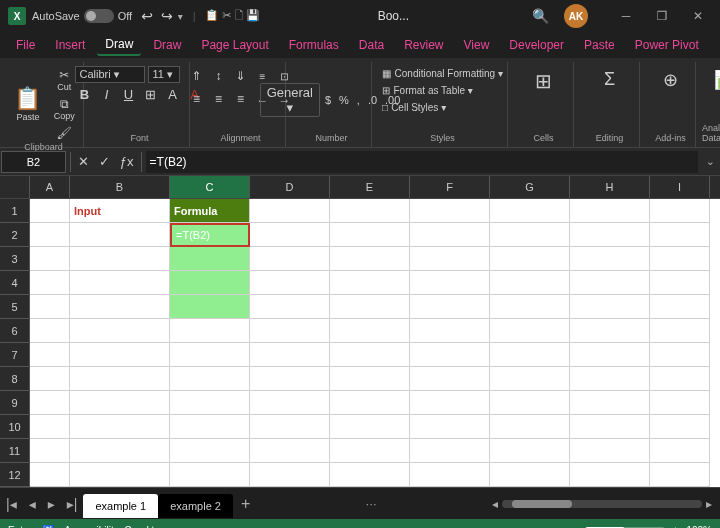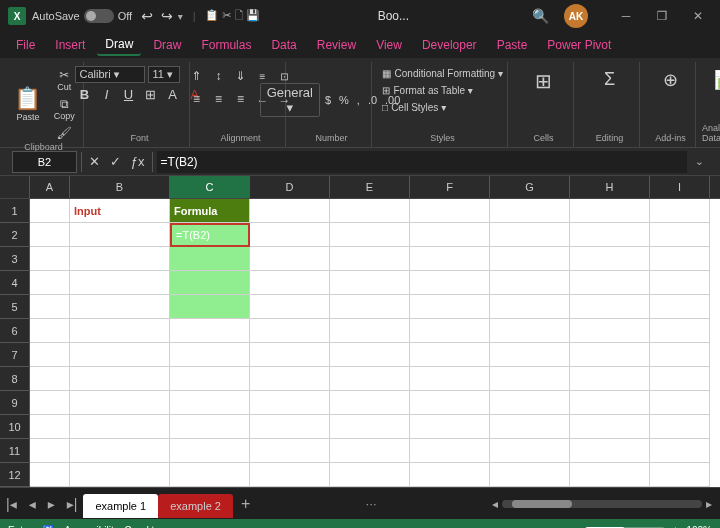--- a/index.html
+++ b/index.html
@@ -99,21 +99,21 @@
     .styles-group-btns { display: flex; flex-direction: column; gap: 2px; }
     .styles-btn { display: flex; align-items: center; gap: 3px; padding: 2px 5px; cursor: pointer; border-radius: 2px; color: #ccc; font-size: 10px; white-space: nowrap; }
 
     
     #formula-bar {
       height: 28px;
       background: #2b2b2b;
       display: flex;
       align-items: center;
       border-bottom: 1px solid #444;
-      padding: 0 12px;
+      padding: 0 1px;
       gap: 4px;
       justify-content: flex-end;
     }
     #cell-name-box {
       width: 70px;
       height: 22px;
       background: #1f1f1f;
       border: 1px solid #555;
       color: #fff;
       font-size: 11px;
@@ -217,21 +217,21 @@
       height: 24px;
       padding: 0 12px;
       display: flex;
       align-items: center;
       font-size: 11px;
       cursor: pointer;
       border-radius: 3px 3px 0 0;
       margin-top: 4px;
     }
     .sheet-tab.active { background: #fff; color: #000; }
-    .sheet-tab.inactive { background: #b91c1c; color: #ccc; }
+    .sheet-tab.inactive { background: #000000; color: #ccc; }
     .add-sheet-btn { padding: 0 8px; color: #aaa; cursor: pointer; font-size: 16px; }
     .sheet-tab-options { margin-left: auto; padding: 0 8px; color: #aaa; cursor: pointer; }
 
     
     #scroll-area {
       margin-left: auto;
       display: flex;
       align-items: center;
       gap: 4px;
       padding: 0 8px;
@@ -314,20 +314,21 @@
     <div class="win-btn">❐</div>
     <div class="win-btn close">✕</div>
   </div>
 </div>
 
 <div id="menu-bar">
   <div class="menu-item">File</div>
   <div class="menu-item">Insert</div>
   <div class="menu-item home">Draw</div>
   <div class="menu-item">Draw</div>
+  <div class="menu-item">Page Layout</div>
   <div class="menu-item">Formulas</div>
   <div class="menu-item">Data</div>
   <div class="menu-item">Review</div>
   <div class="menu-item">View</div>
   <div class="menu-item">Developer</div>
   <div class="menu-item">Paste</div>
   <div class="menu-item">Power Pivot</div>
 </div>
 
 <div id="ribbon">

